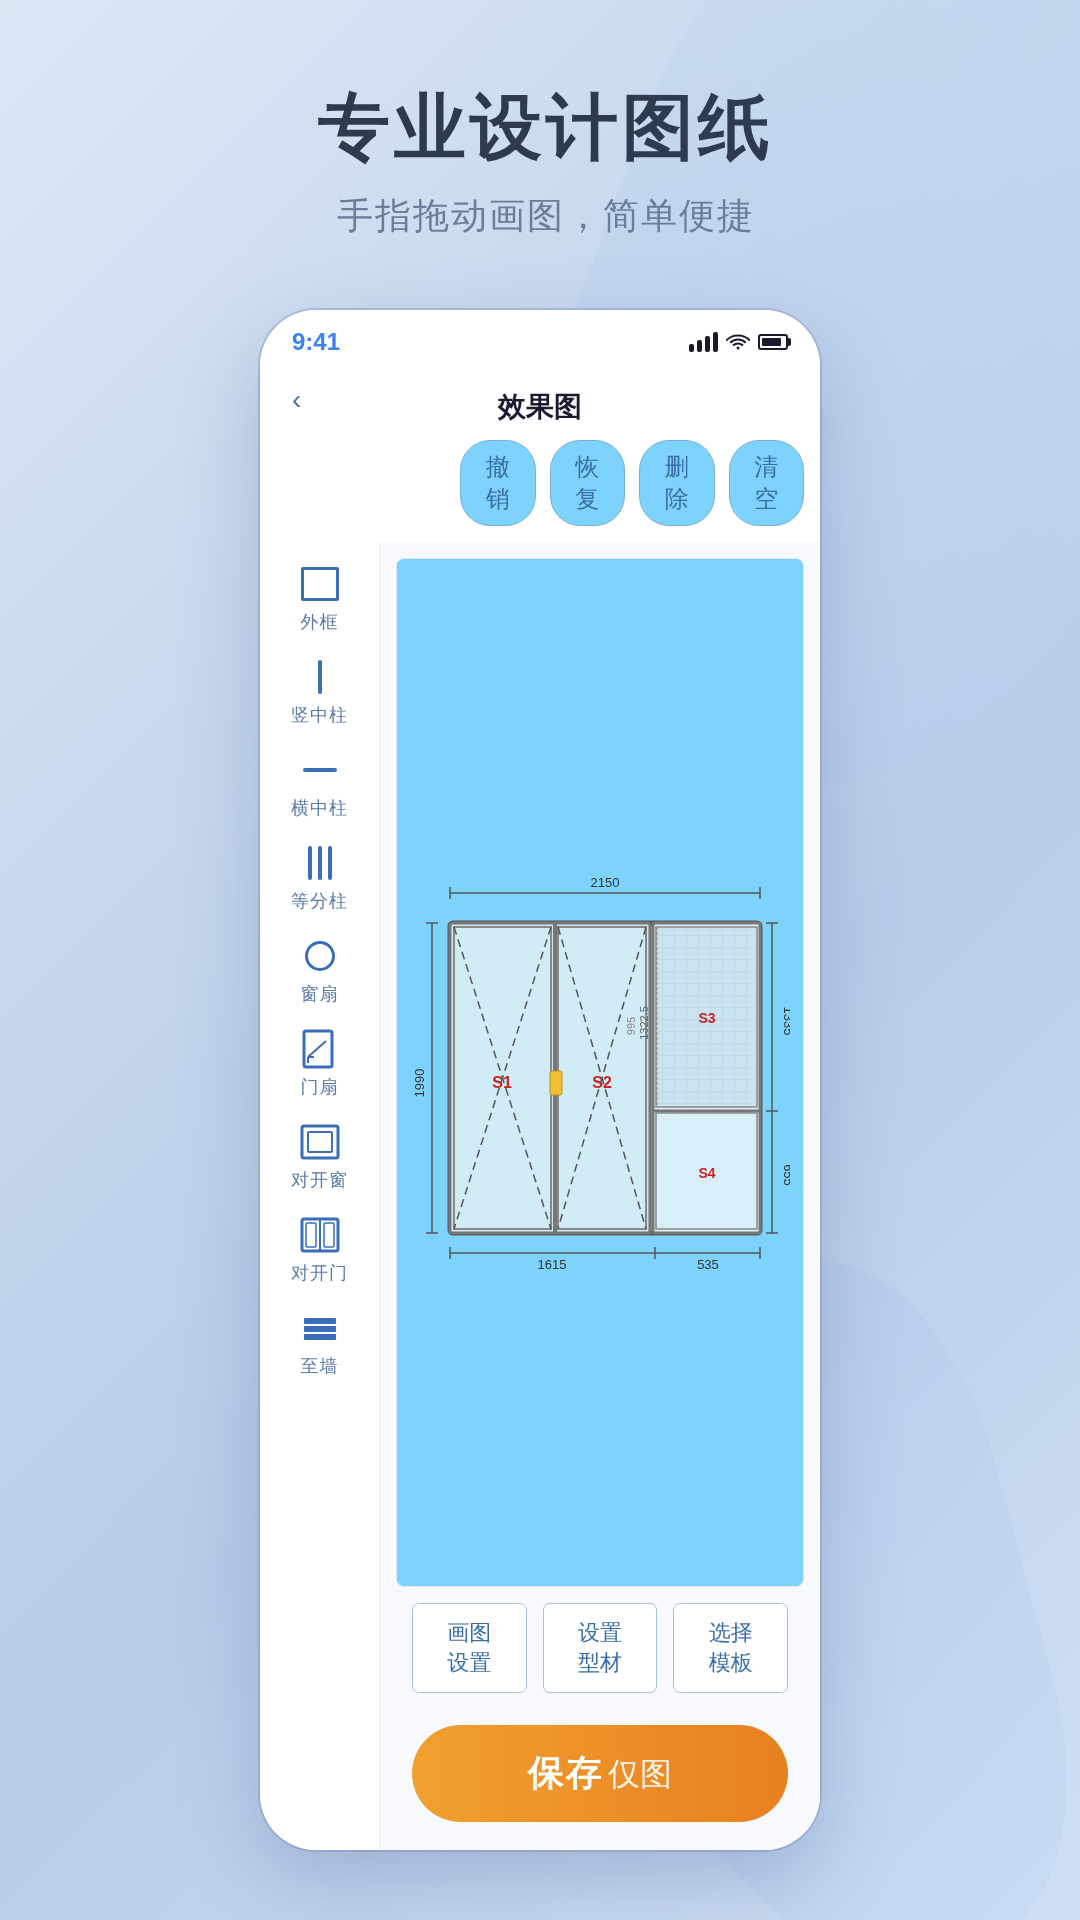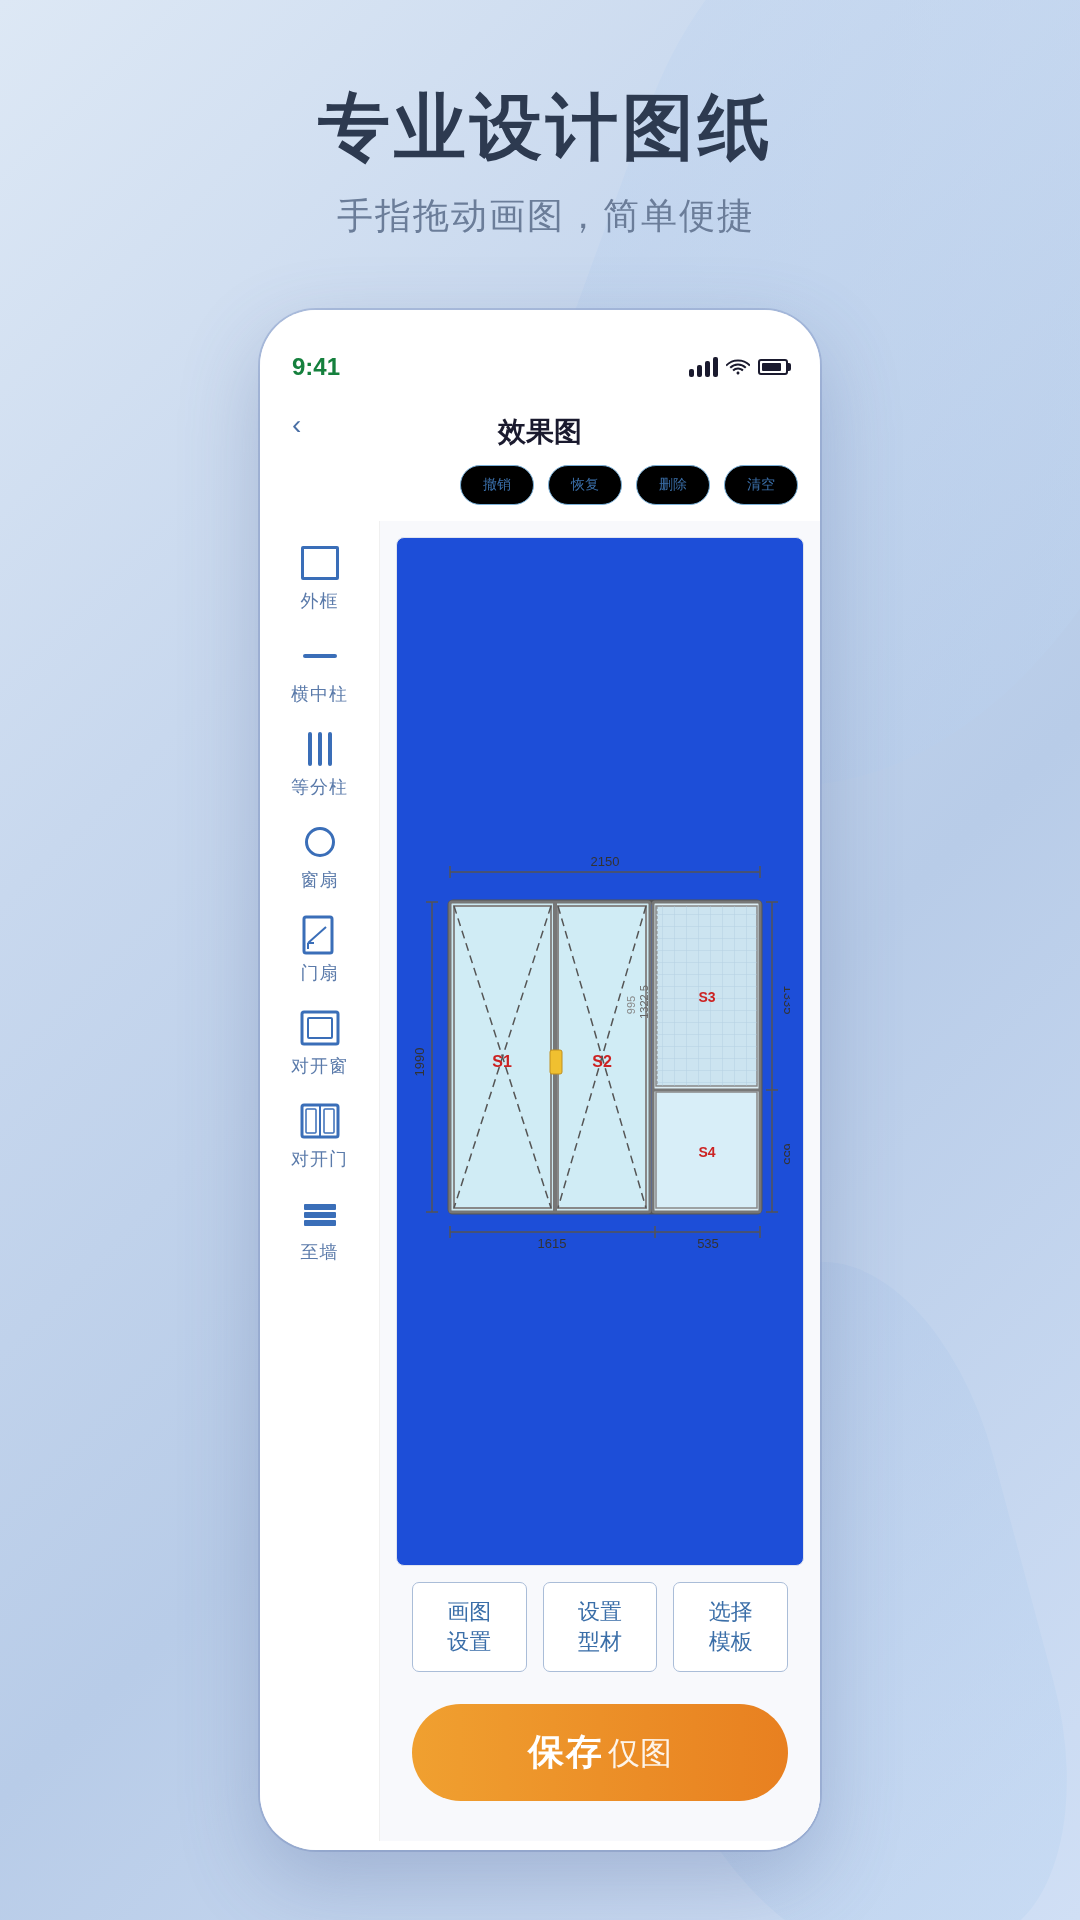--- a/index.html
+++ b/index.html
@@ -70,22 +70,21 @@
       overflow: hidden;
     }
 
     
     .status-bar {
       display: flex;
       justify-content: space-between;
       padding: 18px 32px 10px;
       font-size: 22px;
       font-weight: 600;
-      color: #15803d;
-      margin-top: 25px;
+      color: #3b82f6;
     }
     .status-time { font-size: 24px; font-weight: 700; }
     .status-icons { display: flex; align-items: center; gap: 8px; }
     .signal-bars { display: flex; align-items: flex-end; gap: 3px; }
     .signal-bar {
       background: #1a1a2e;
       border-radius: 2px;
       width: 5px;
     }
     .wifi-icon { font-size: 20px; }
@@ -141,23 +140,23 @@
     
     .toolbar {
       display: flex;
       gap: 14px;
       padding: 0 16px 16px 200px;
     }
     .toolbar-btn {
       padding: 10px 22px;
       border: 1.5px solid #7ab0d8;
       border-radius: 30px;
-      font-size: 14px;
+      font-size: 24px;
       color: #3a6ea8;
-      background: #000000;
+      background: #7dd3fc;
       cursor: pointer;
     }
 
     
     .content-area {
       display: flex;
       flex: 1;
       height: calc(100% - 220px);
     }
 
@@ -230,21 +229,21 @@
     .drawing-canvas {
       flex: 1;
       padding: 16px;
       display: flex;
       flex-direction: column;
       gap: 16px;
       background: #f8f9fc;
     }
 
     .window-drawing {
-      background: #1d4ed8;
+      background: #7dd3fc;
       border: 1px solid #e0e4ee;
       border-radius: 8px;
       flex: 1;
       position: relative;
       overflow: hidden;
     }
 
     
     .bottom-toolbar {
       display: flex;
@@ -342,20 +341,26 @@
 
     <div class="sidebar">
 
       <div class="sidebar-item">
         <div class="sidebar-icon">
           <div class="icon-outer-frame"></div>
         </div>
         <span class="sidebar-label">外框</span>
       </div>
 
+      <div class="sidebar-item">
+        <div class="sidebar-icon">
+          <div class="icon-vert-pillar"></div>
+        </div>
+        <span class="sidebar-label">竖中柱</span>
+      </div>
 
       <div class="sidebar-item">
         <div class="sidebar-icon">
           <div class="icon-horiz-pillar"></div>
         </div>
         <span class="sidebar-label">横中柱</span>
       </div>
 
       <div class="sidebar-item">
         <div class="sidebar-icon">

